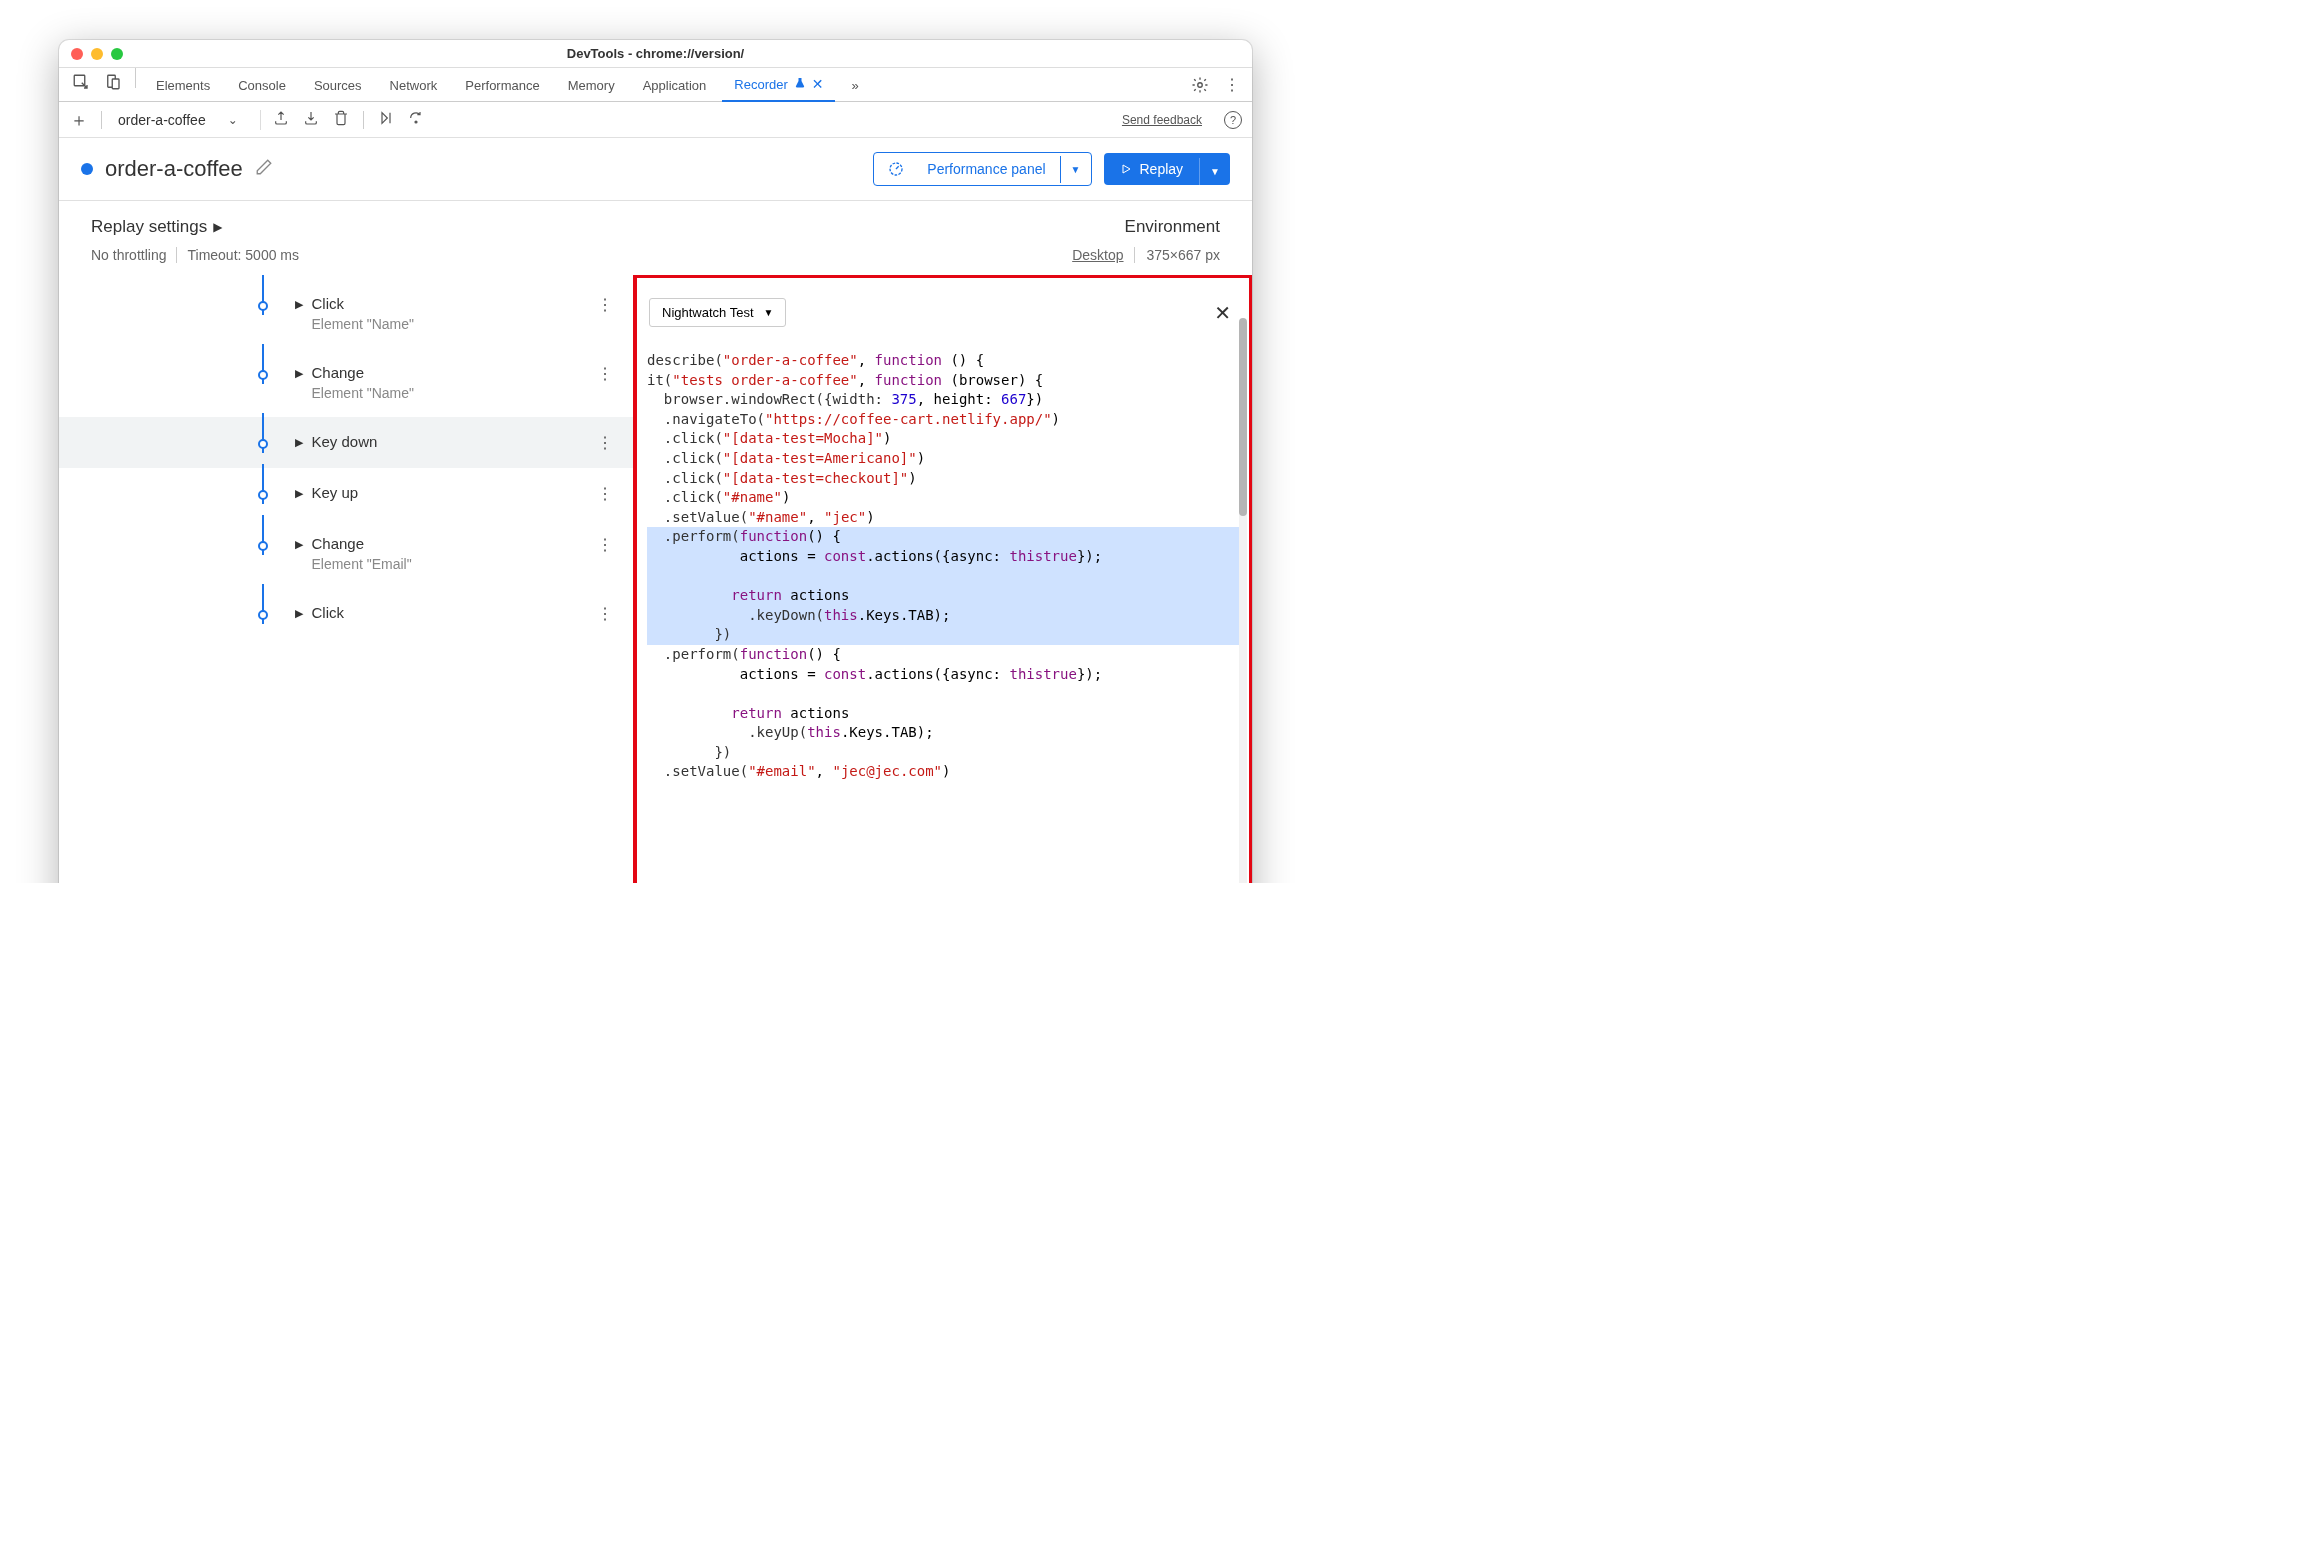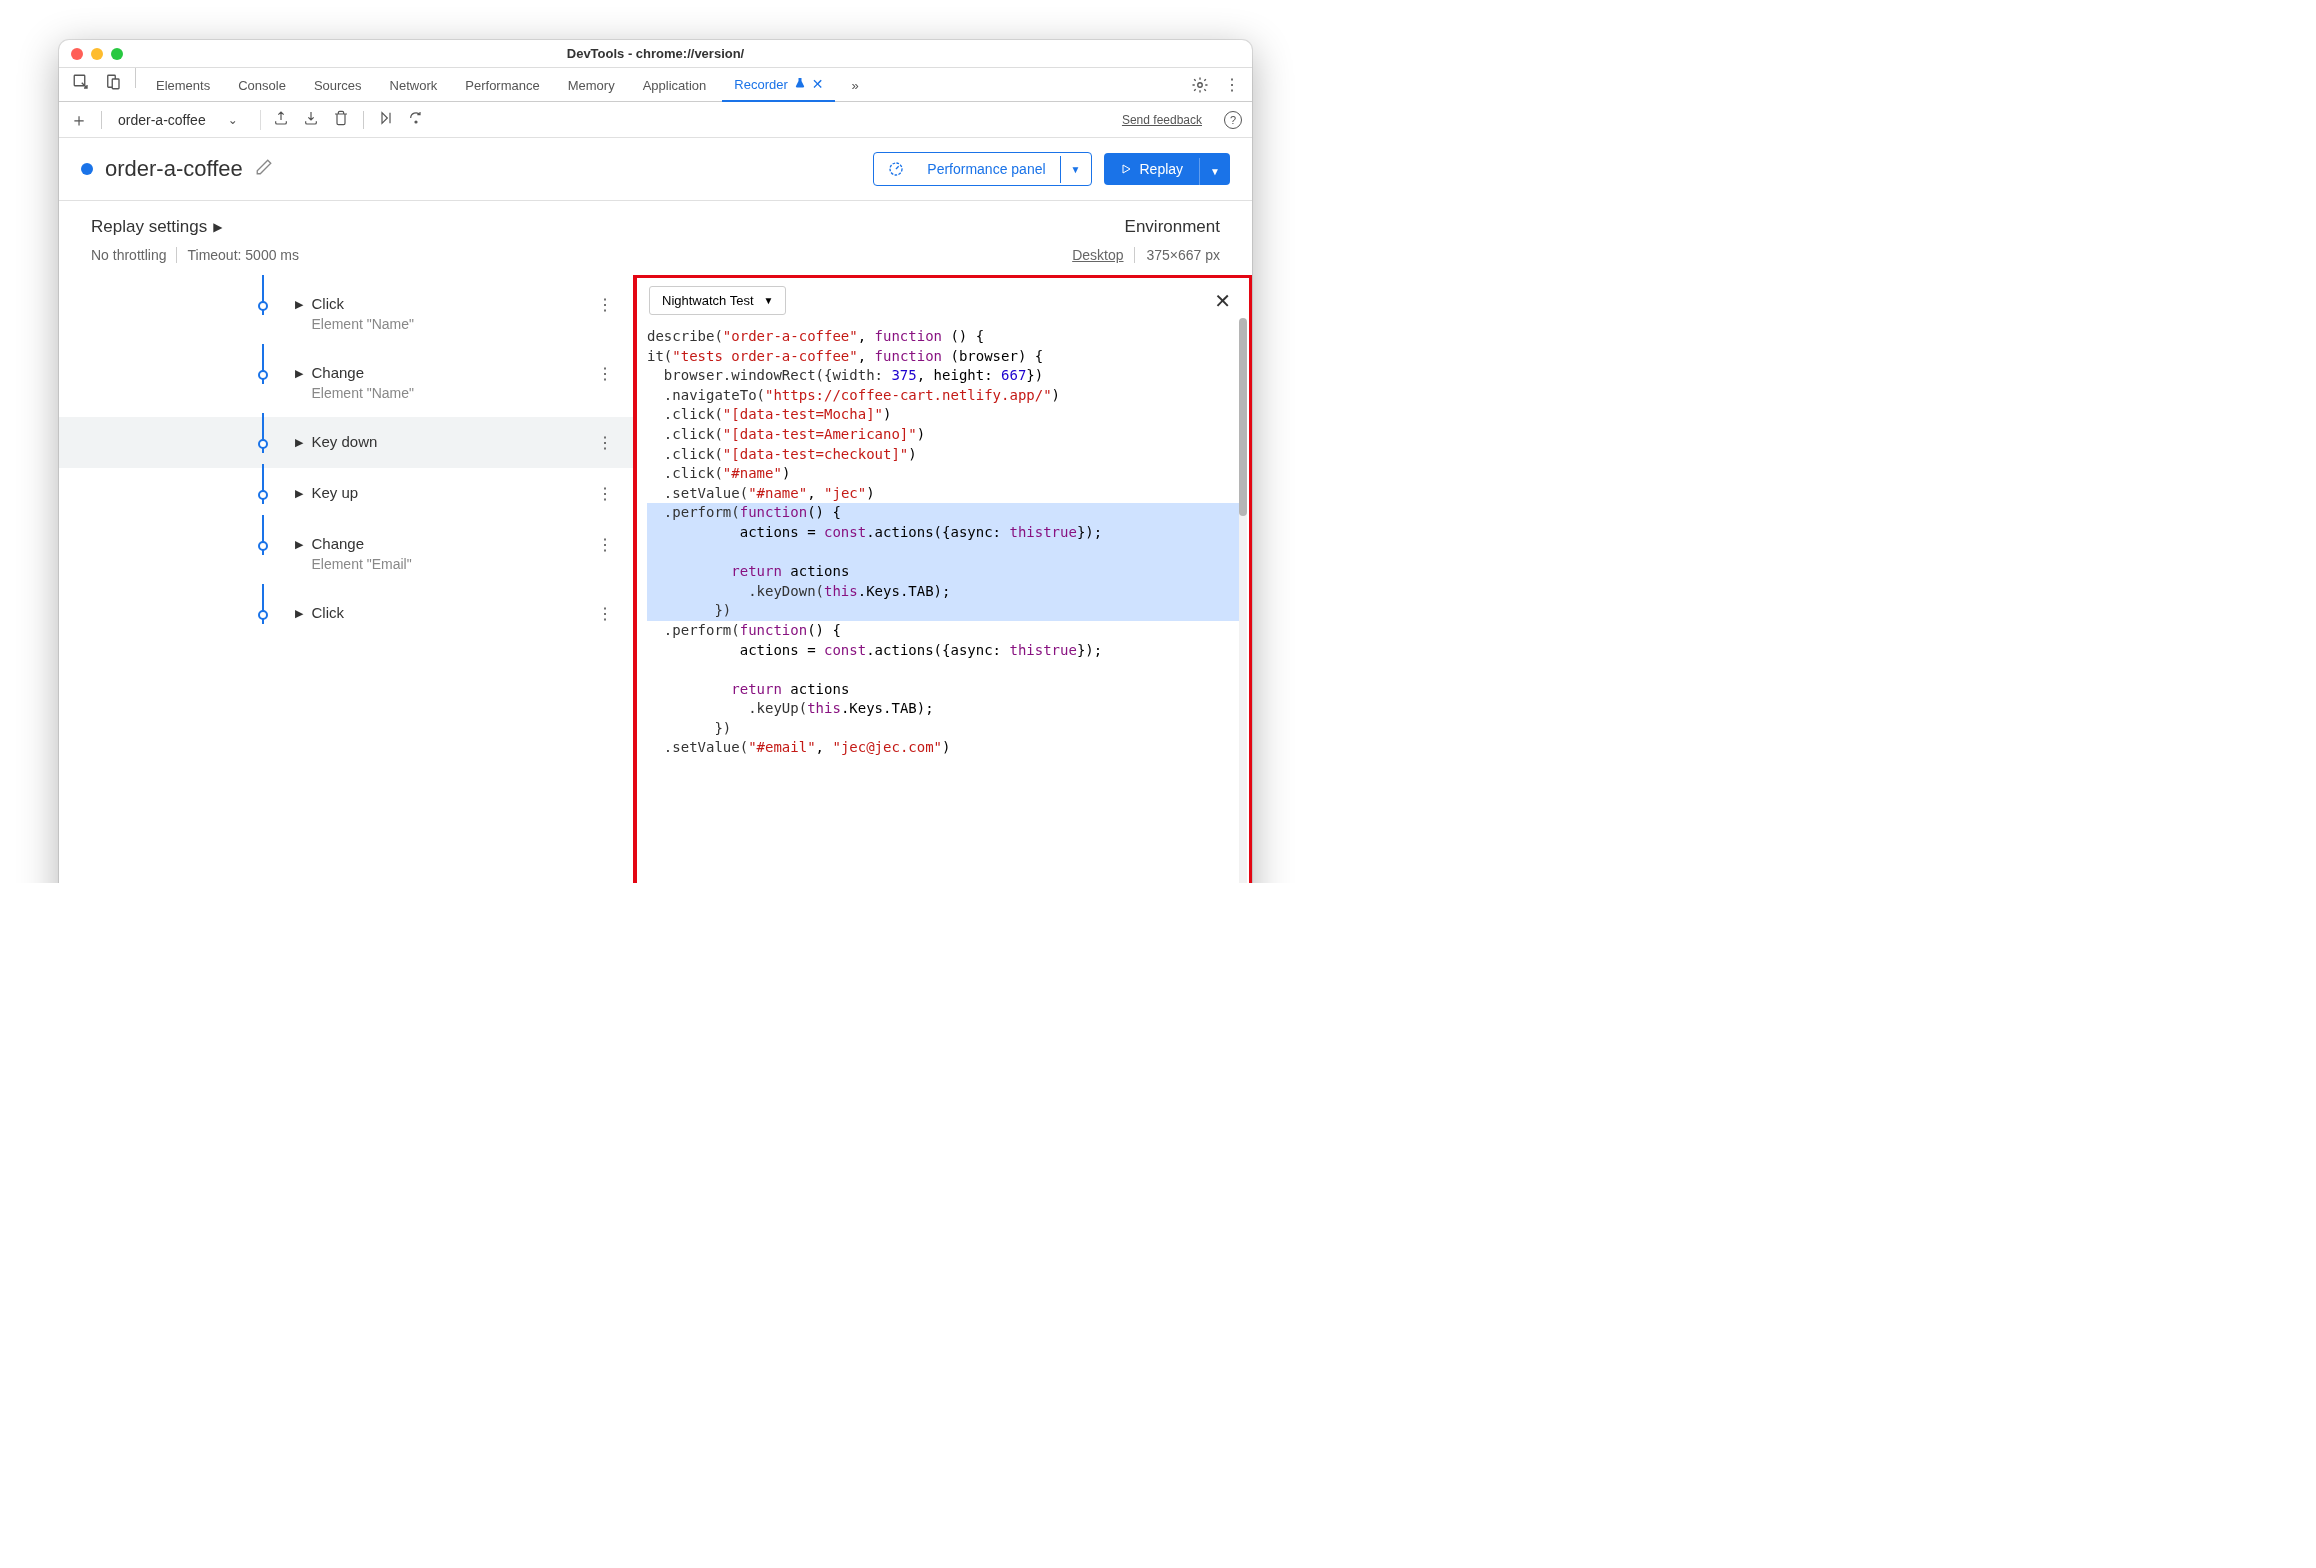--- a/index.html
+++ b/index.html
@@ -53,21 +53,21 @@
 .timeline-col { width: 208px; position: relative; display: flex; justify-content: flex-end; padding-right: 24px; }
 .timeline-line { position: absolute; left: 203px; top: -20px; bottom: -20px; width: 2px; background: #1a73e8; }
 .timeline-dot { width: 10px; height: 10px; border: 2px solid #1a73e8; background: #fff; border-radius: 50%; position: absolute; left: 199px; top: 6px; }
 .step-body { flex: 1; display: flex; align-items: flex-start; gap: 8px; padding-left: 28px; }
 .step-chev { color: #333; font-size: 11px; margin-top: 3px; }
 .step-text { display: flex; flex-direction: column; gap: 4px; }
 .step-title { font-size: 15px; color: #333; }
 .step-sub { font-size: 14px; color: #888; }
 .step-menu { margin-left: auto; padding-right: 20px; color: #555; }
 .code-panel { flex: 1; border: 3px solid #e30613; border-left: 4px solid #e30613; position: relative; background: #fff; display: flex; flex-direction: column; }
-.code-header { display: flex; align-items: center; padding: 8px 12px; gap: 8px; }
+.code-header { display: flex; align-items: center; padding: 20px 12px; gap: 8px; }
 .export-select { border: 1px solid #ccc; border-radius: 3px; padding: 6px 12px; font-size: 13px; display: flex; align-items: center; gap: 10px; background: #fff; }
 .close-x { margin-left: auto; font-size: 20px; color: #333; padding: 0 6px; }
 .code-body { flex: 1; overflow: auto; padding: 4px 10px 10px 10px; font-family: Menlo, Monaco, Consolas, monospace; font-size: 14px; line-height: 1.4; white-space: pre; position: relative; }
 .code-body .t-str { color: #c41a16; }
 .code-body .t-kw { color: #881280; }
 .code-body .t-num { color: #1c00cf; }
 .code-body .t-fn { color: #333; }
 .hl { background: #cfe2ff; display: block; }
 .scroll-track { position: absolute; right: 2px; top: 40px; bottom: 10px; width: 8px; background: rgba(0,0,0,0.05); border-radius: 4px; }
 .scroll-thumb { position: absolute; right: 2px; top: 40px; width: 8px; height: 198px; background: rgba(0,0,0,0.25); border-radius: 4px; }

